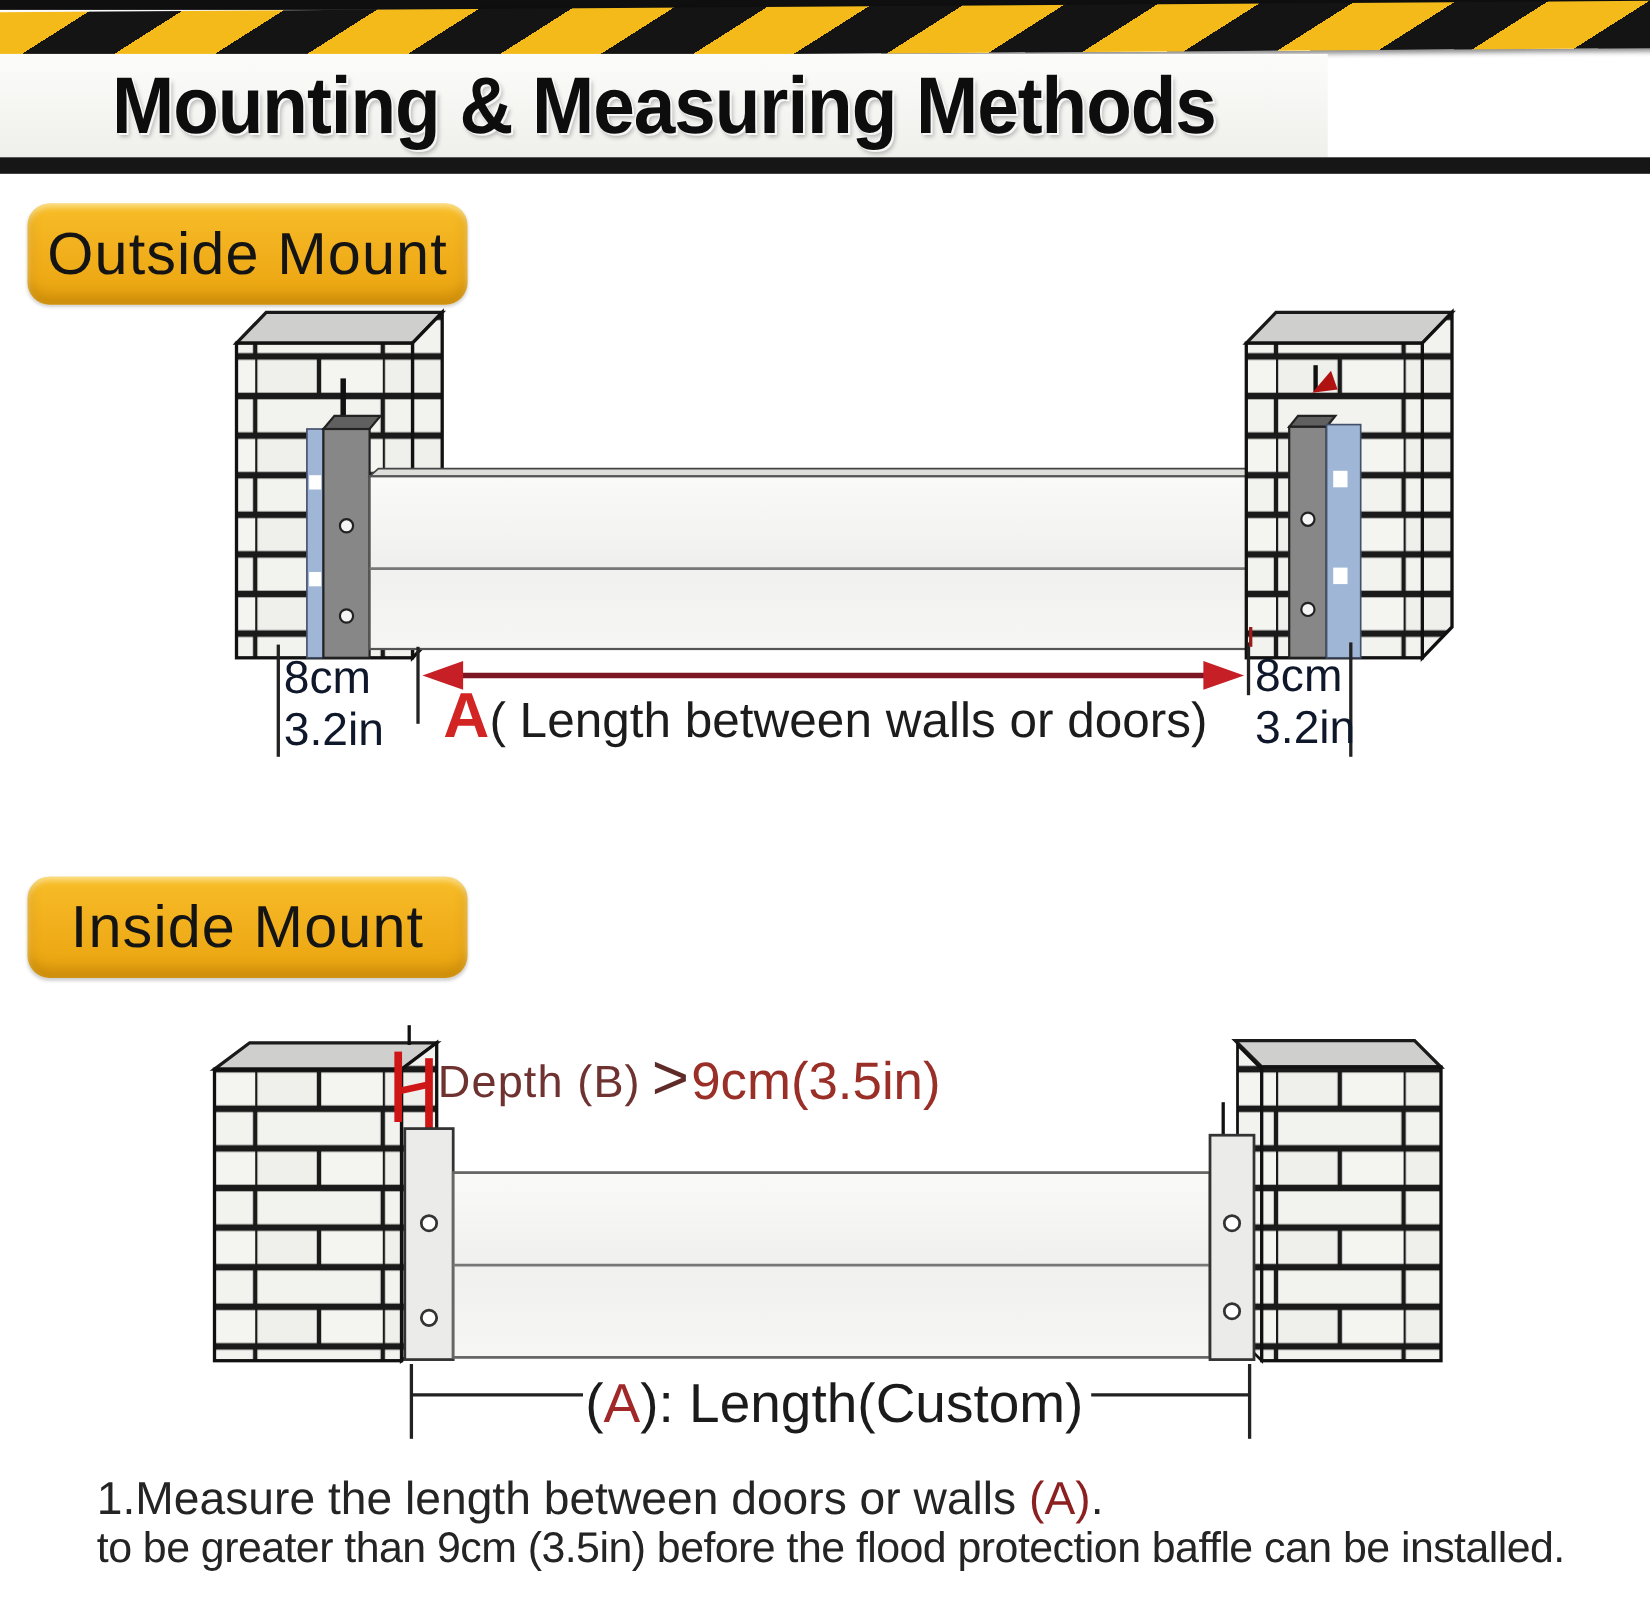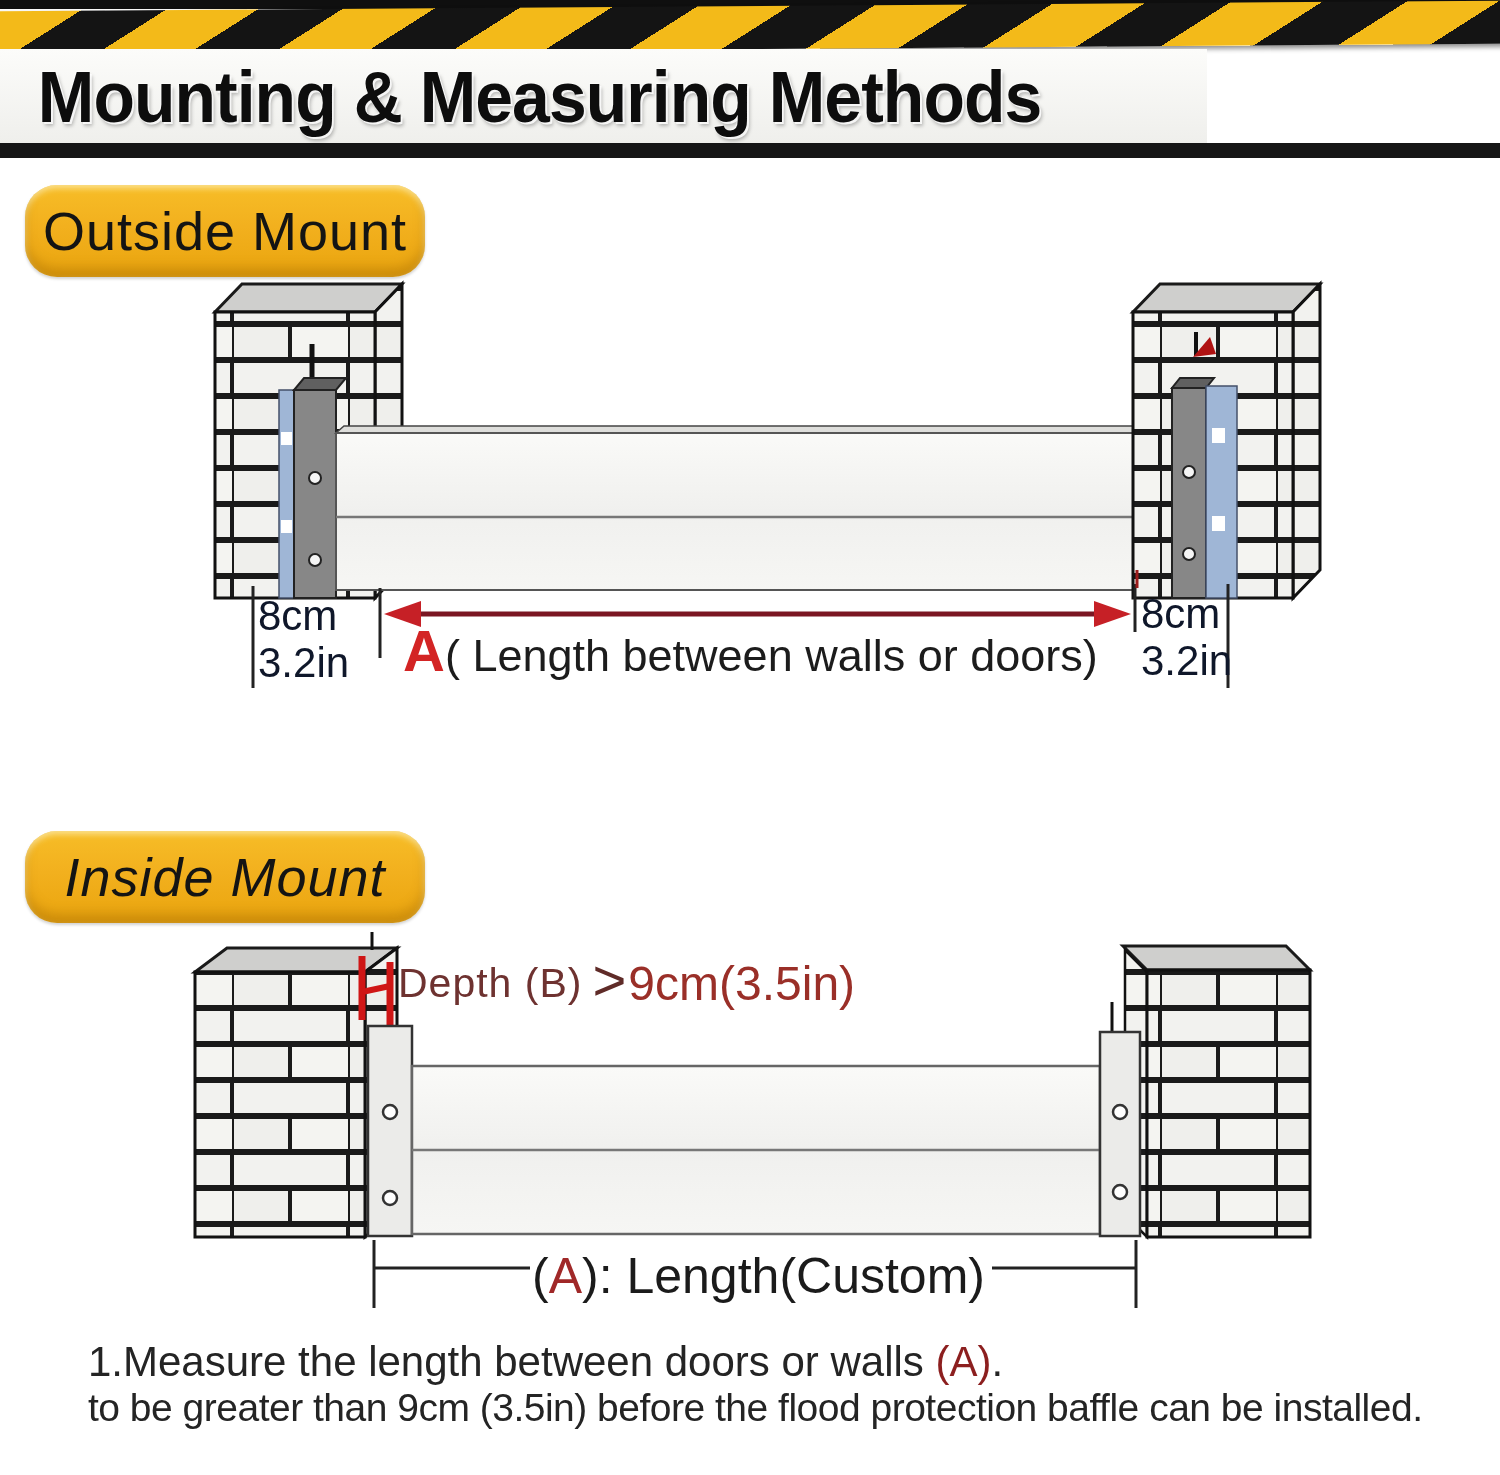--- a/index.html
+++ b/index.html
@@ -13,39 +13,39 @@
   .top-strip { position:absolute; left:0; top:0; width:1500px; height:9px; background:#0f0f0f; }
   .hazard-tape {
     position:absolute; left:-12px; top:6px; width:1524px; height:43px;
     background:repeating-linear-gradient(148deg, var(--tape_yellow) 0 49px, #141414 49px 94px);
     transform:rotate(-0.4deg);
     box-shadow:0 3px 5px rgba(0,0,0,.45);
   }
   .title-banner {
     position:absolute; left:0; top:49px; width:1207px; height:94px;
     background:linear-gradient(180deg,#fcfcfa,#efefec);
-    display:flex; align-items:center; 
+    display:flex; align-items:center; justify-content:center;
   }
   .title-banner h1 {
     font-size:73px; font-weight:bold; color:#0d0d0d; letter-spacing:-1px;
     transform:scaleX(.93); white-space:nowrap;
     text-shadow:2px 2px 0 rgba(255,255,255,.85), -1px -1px 0 rgba(255,255,255,.5), 3px 4px 4px rgba(0,0,0,.25);
   }
   .black-bar { position:absolute; left:0; top:143px; width:1500px; height:15px; background:#161616; }
 
   
   .badge {
-    position:absolute; left:25px; width:400px; height:92px; border-radius:32px;
+    position:absolute; left:25px; width:400px; height:92px; border-radius:20px;
     background:linear-gradient(180deg,#f7bd27, var(--badge_yellow) 45%, #eaa50e);
     box-shadow:inset 0 -9px 12px rgba(145,92,0,.35), inset 0 3px 6px rgba(255,240,180,.8), 0 2px 3px rgba(0,0,0,.18);
     display:flex; align-items:center; justify-content:center;
     font-size:54px; color:#141414; letter-spacing:1px; white-space:nowrap;
   }
   .badge-outside { top:185px; }
-  .badge-inside  { top:831px;font-style:italic; }
+  .badge-inside  { top:797px; }
 
   
   .diagram { position:absolute; left:0; width:1500px; height:420px; }
   .diagram-outside { top:280px; }
   .diagram-inside  { top:930px; }
 
   
   .dim-text { position:absolute; font-size:42px; line-height:47px; color:#0f172a; white-space:nowrap; }
   #dim-left  { left:258px;  top:592px; }
   #dim-right { left:1141px; top:590px; }

